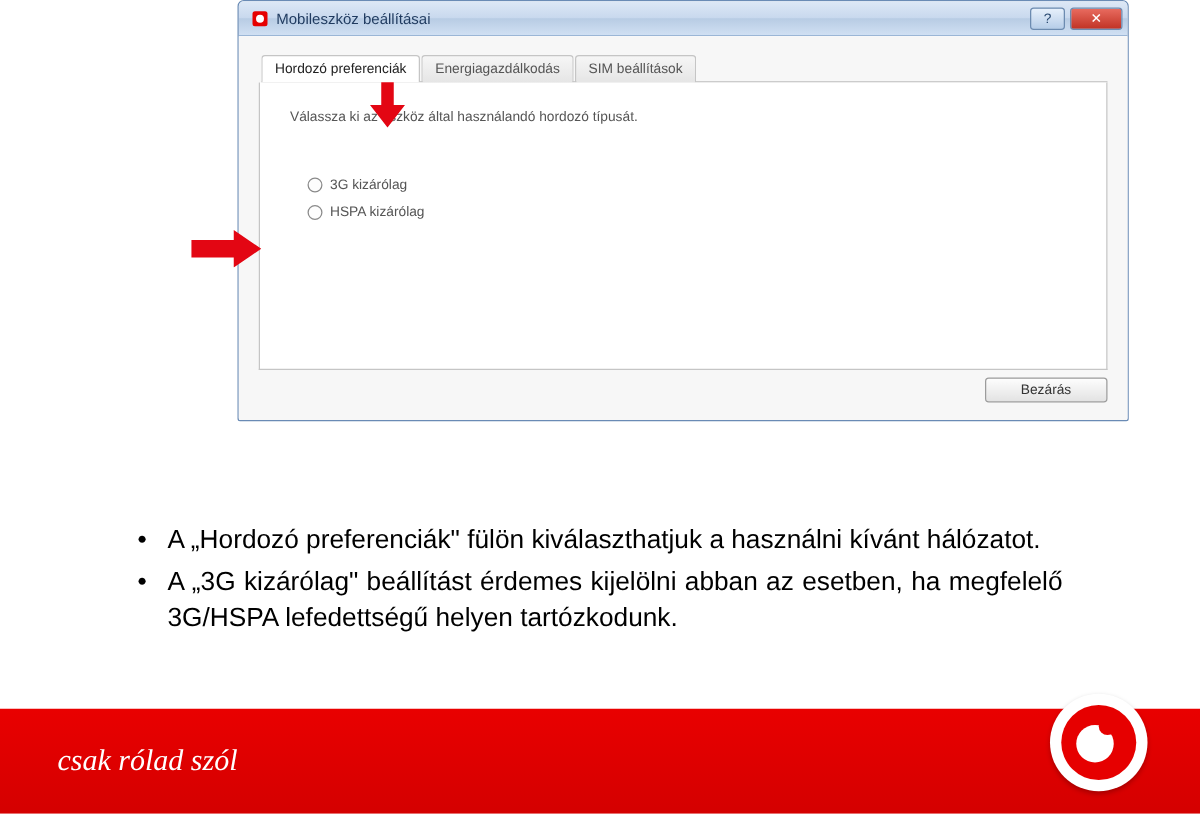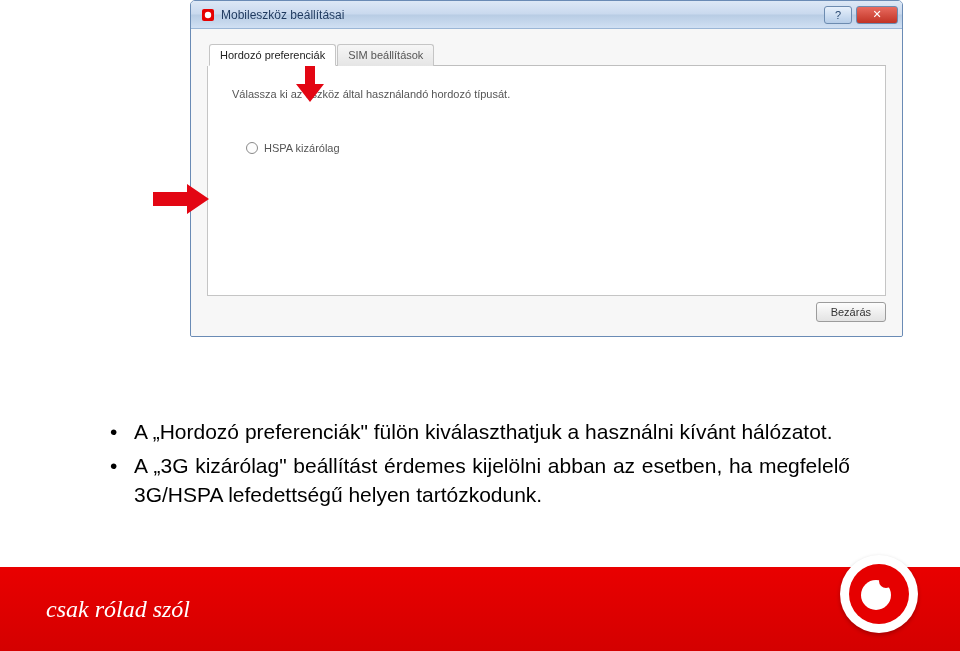--- a/index.html
+++ b/index.html
@@ -121,21 +121,21 @@
     width: 6px; height: 6px;
     background: #3b7bd1;
     border-radius: 50%;
   }
   .dialog-footer {
     display:flex; justify-content:flex-end;
     margin-top:6px;
   }
   .btn {
     font-size: 11px;
-    padding: 3px 14px;
+    padding: 3px 28px;
     border: 1px solid #9c9c9c;
     border-radius: 3px;
     background: linear-gradient(#fdfdfd,#e3e3e3);
     color: #333;
   }
 
   
   .arrow-down {
     position: absolute;
     left: 290px; top: 64px;
@@ -239,26 +239,33 @@
           <span>✕</span>
         </div>
       </div>
     </div>
     <div class="window-body">
       <div class="tabs">
         <div class="tab active">
           <span>Hordozó preferenciák</span>
         </div>
         <div class="tab">
+          <span>Energiagazdálkodás</span>
+        </div>
+        <div class="tab">
           <span>SIM beállítások</span>
         </div>
       </div>
       <div class="tab-panel">
         <div class="instr">Válassza ki az eszköz által használandó hordozó típusát.</div>
         <div class="options">
+          <div class="radio-row">
+            <span class="radio-circle"></span>
+            <span>3G kizárólag</span>
+          </div>
           <div class="radio-row">
             <span class="radio-circle"></span>
             <span>HSPA kizárólag</span>
           </div>
         </div>
       </div>
       <div class="dialog-footer">
         <button class="btn">
           <span>Bezárás</span>
         </button>

